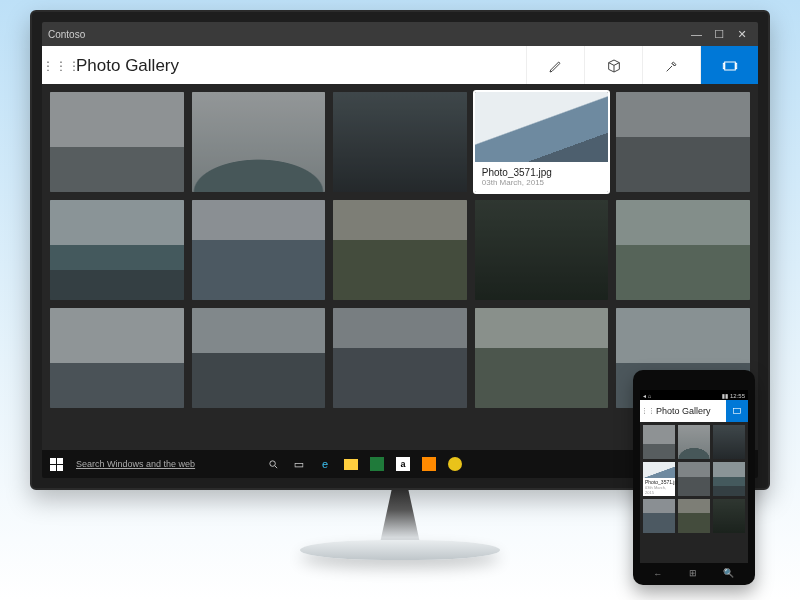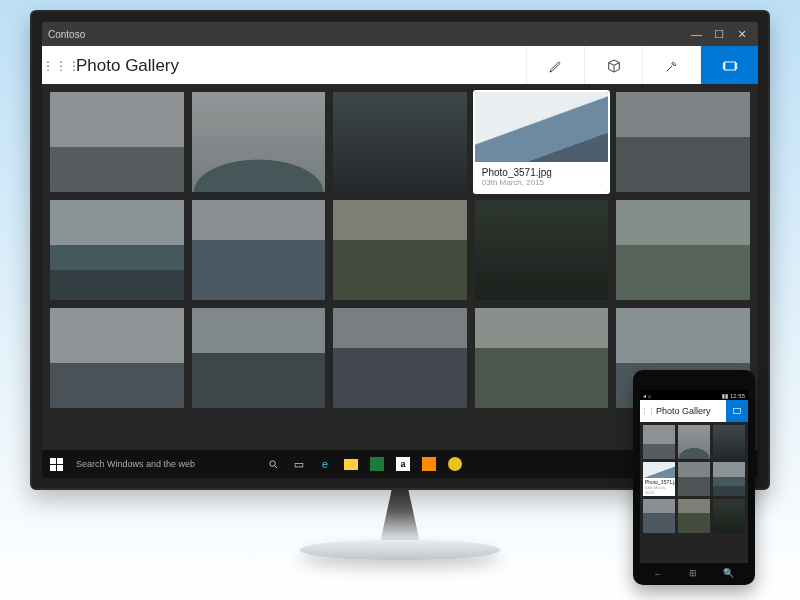--- a/index.html
+++ b/index.html
@@ -45,21 +45,21 @@
   .p13{background:linear-gradient(#aeb7bc 40%,#5b656c 40%);}
   .p14{background:linear-gradient(#c8d3cb 40%,#6a7a6c 40%);}
   .p15{background:linear-gradient(#c7d4d8 55%,#6a7c83 55%);}
   .dim:after{content:"";position:absolute;inset:0;background:rgba(20,20,20,.35);}
   
   .taskbar{position:absolute;left:0;right:0;bottom:0;height:28px;background:#111;
     display:flex;align-items:center;color:#ddd;font-size:9px;}
   .start{width:28px;height:28px;display:flex;align-items:center;justify-content:center;}
   .win{display:grid;grid-template-columns:6px 6px;grid-template-rows:6px 6px;gap:1px;}
   .win span{background:#fff;}
-  .search{flex:0 0 190px;display:flex;align-items:flex-end;gap:6px;padding-left:6px;color:#aaa;}
+  .search{flex:0 0 190px;display:flex;align-items:flex-end;gap:6px;padding-left:6px;color:#aaa;text-decoration:underline;}
   .tbicon{width:26px;height:28px;display:flex;align-items:center;justify-content:center;font-size:11px;}
   .tbspacer{flex:1;}
   .clock{padding:0 8px;line-height:1.1;text-align:right;font-size:8px;color:#ddd;}
   
   .stand{position:absolute;left:300px;top:488px;width:200px;height:90px;}
   .neck{position:absolute;left:80px;top:0;width:40px;height:55px;
     background:linear-gradient(#2a2a2a,#555 40%,#d9dde0 90%);clip-path:polygon(30% 0,70% 0,100% 100%,0 100%);}
   .base{position:absolute;left:0;top:52px;width:200px;height:20px;
     background:linear-gradient(#e9edef,#bfc6ca);border-radius:50%/60%;
     box-shadow:0 8px 15px rgba(0,0,0,.2);}

